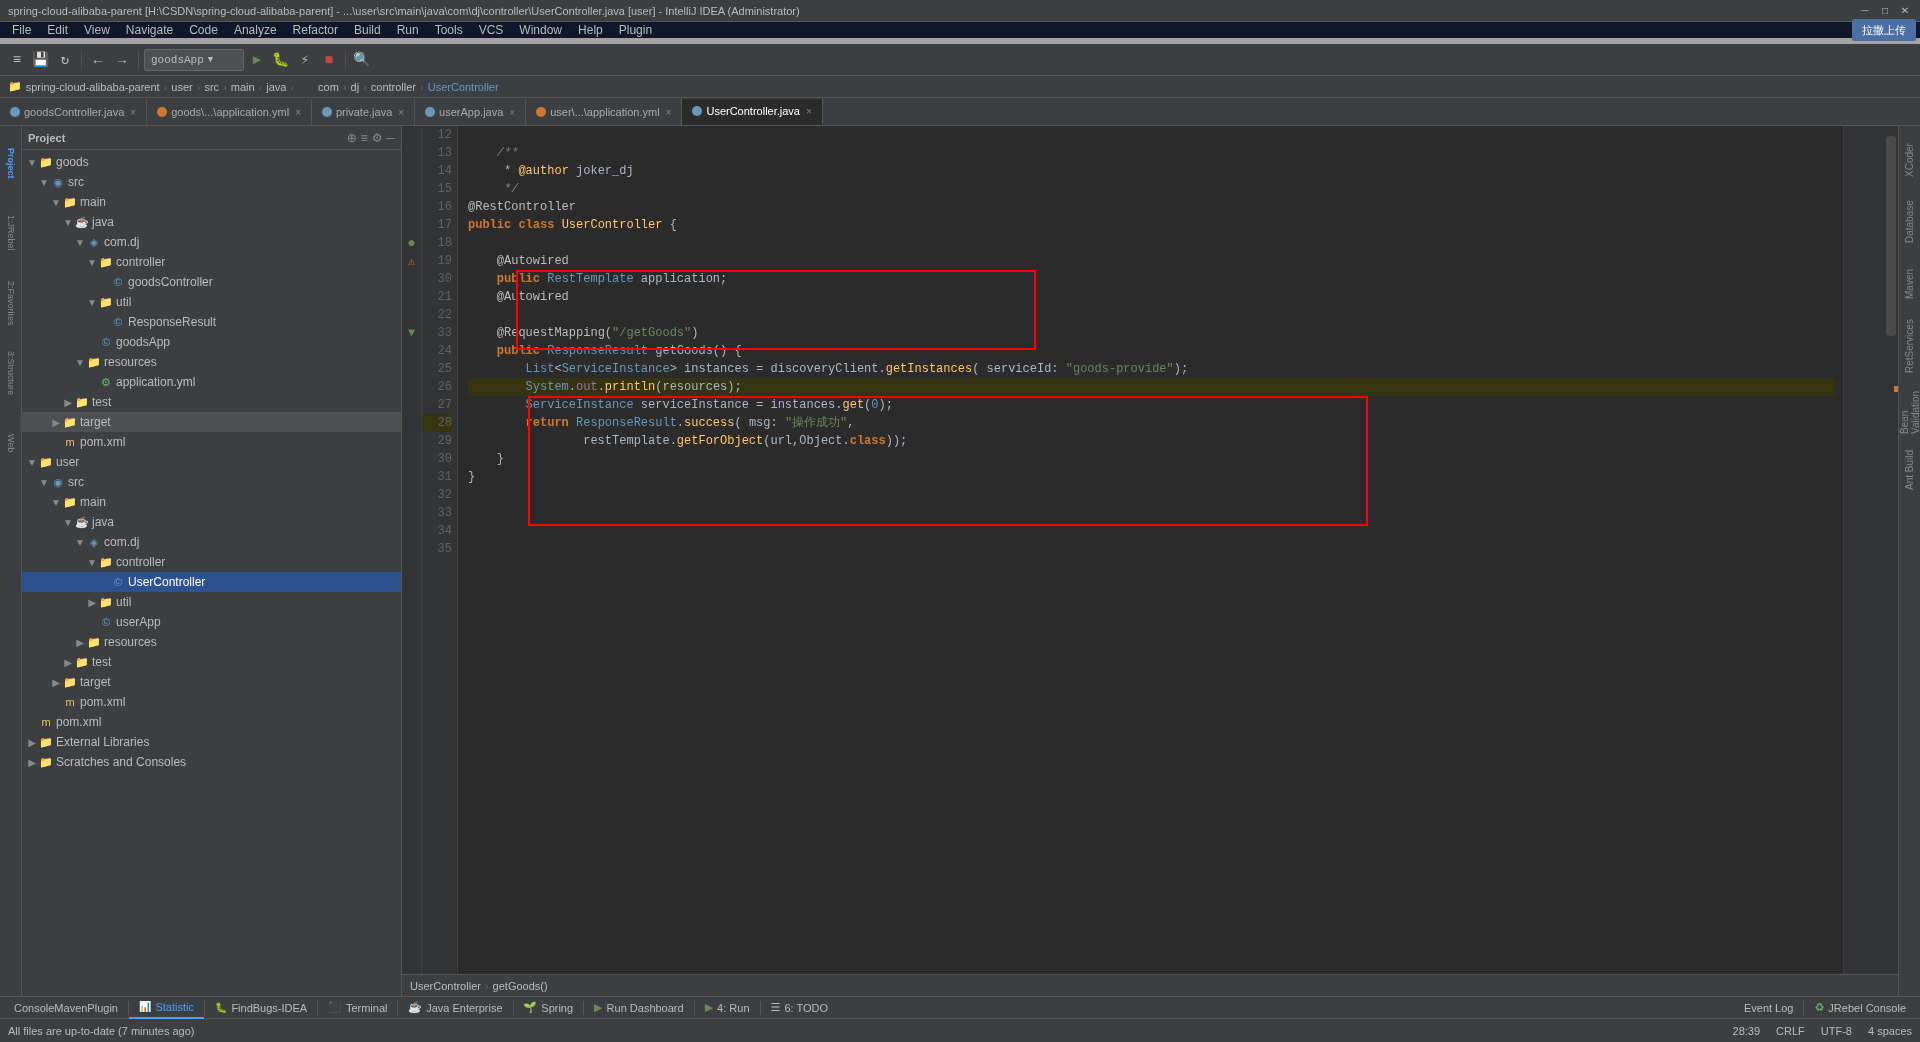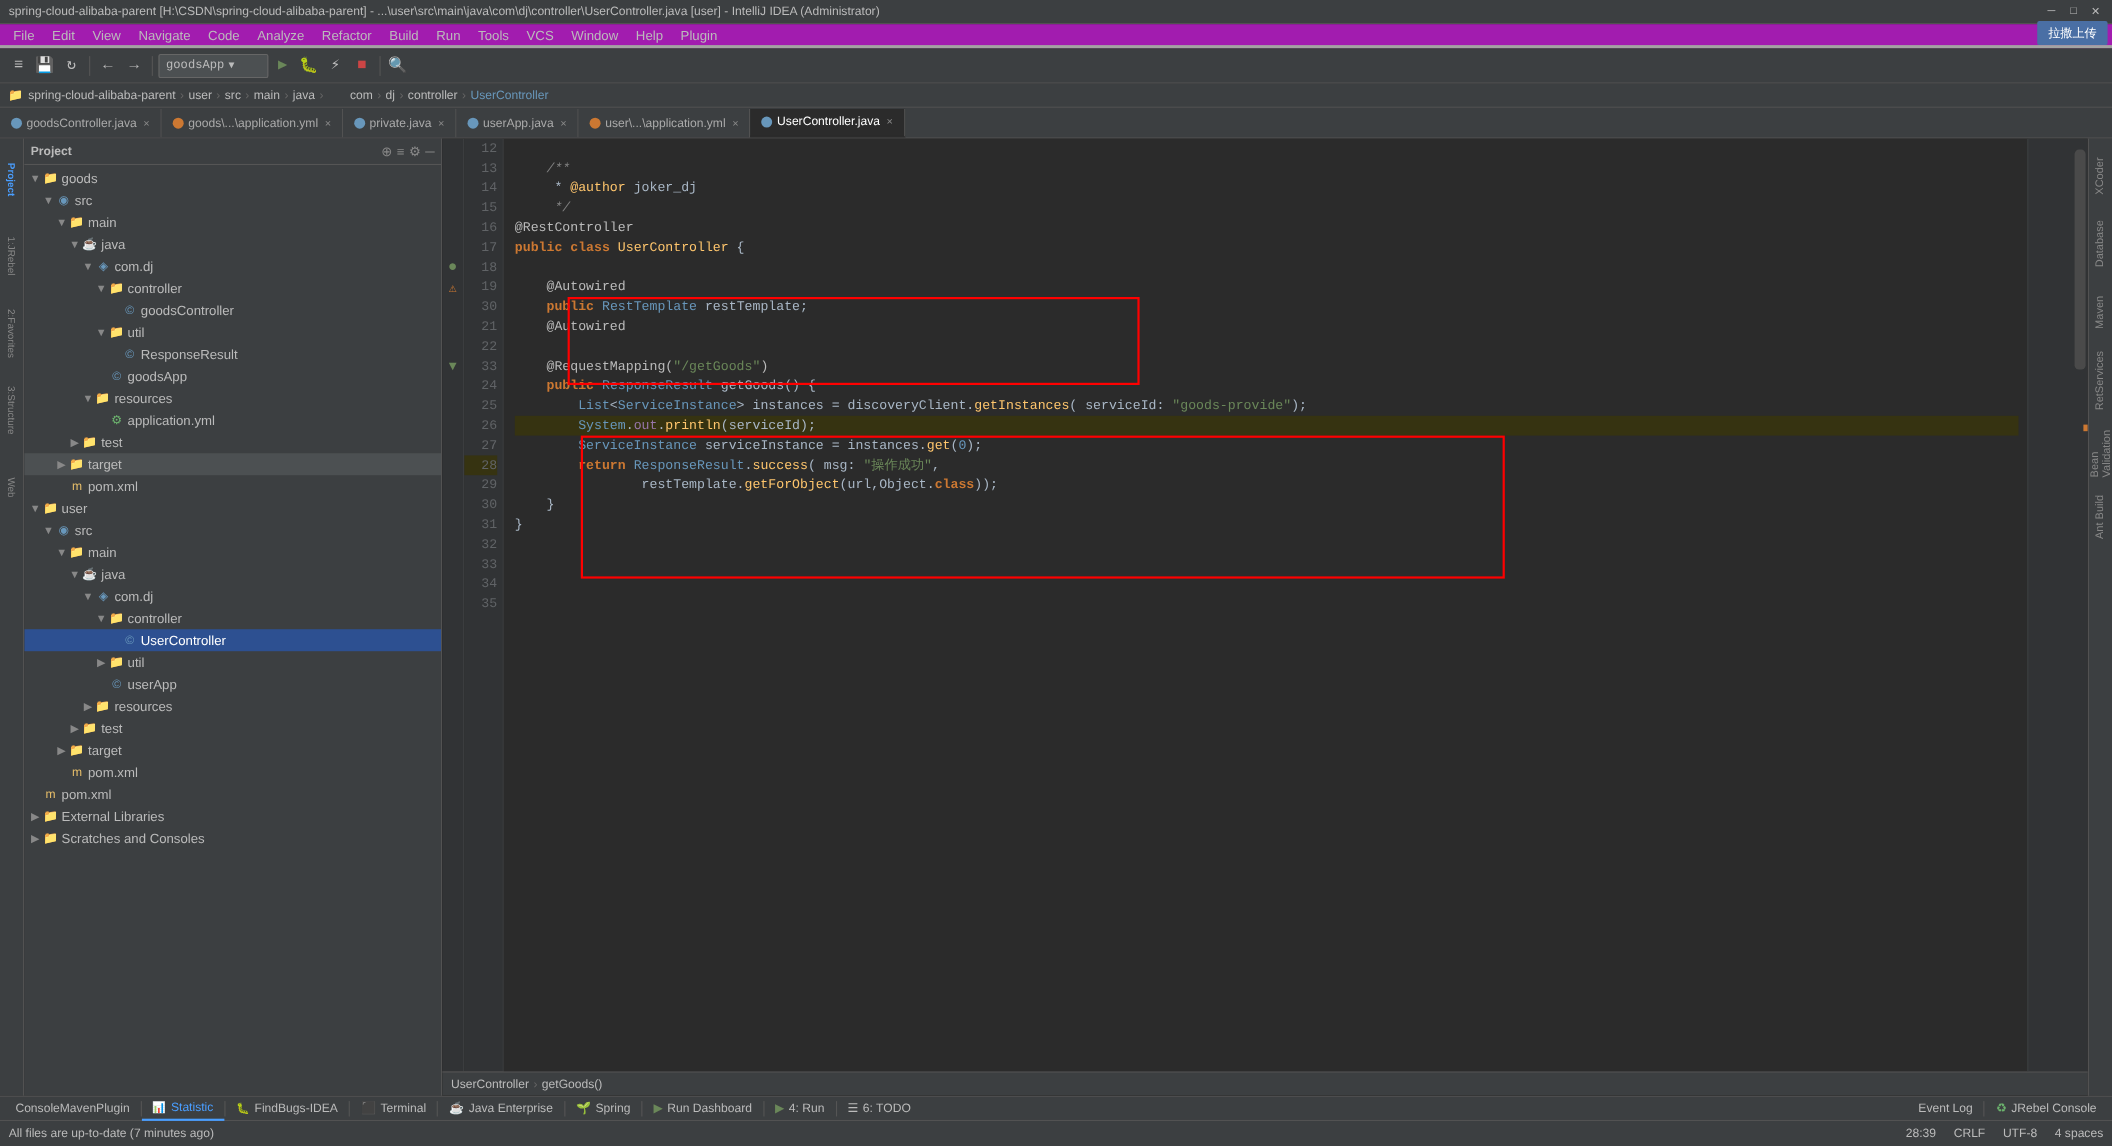--- a/index.html
+++ b/index.html
@@ -4,21 +4,21 @@
   <style>
     * { margin: 0; padding: 0; box-sizing: border-box; }
     body { font-family: 'Consolas', 'Courier New', monospace; font-size: 12px; background: #2b2b2b; color: #a9b7c6; width: 1920px; height: 1042px; overflow: hidden; }
 
     
     #title-bar { background: #3c3f41; height: 22px; display: flex; align-items: center; padding: 0 8px; color: #bbbbbb; font-size: 11px; font-family: Arial, sans-serif; border-bottom: 1px solid #555; }
     #title-controls { display: flex; gap: 6px; margin-left: auto; }
     .title-btn { width: 14px; height: 14px; display: flex; align-items: center; justify-content: center; cursor: pointer; font-size: 10px; color: #bbb; }
 
     
-    #menu-bar { background: #a21caf; height: 22px; display: flex; align-items: flex-end; padding: 0 4px; border-bottom: 3px solid #a3a3a3; font-family: Arial, sans-serif; font-size: 12px; }
+    #menu-bar { background: #0f172a; height: 22px; display: flex; align-items: center; padding: 0 4px; border-bottom: 6px solid #a3a3a3; font-family: Arial, sans-serif; font-size: 12px; }
     .menu-item { padding: 2px 8px; color: #bbbbbb; cursor: pointer; }
 
     
     #toolbar { background: #3c3f41; height: 32px; display: flex; align-items: center; padding: 0 6px; border-bottom: 1px solid #555; gap: 2px; }
     .toolbar-btn { width: 22px; height: 22px; display: flex; align-items: center; justify-content: center; cursor: pointer; color: #bbbbbb; font-size: 14px; border-radius: 2px; }
     .toolbar-separator { width: 1px; height: 18px; background: #555; margin: 0 3px; }
     .toolbar-combo { background: #4c5052; border: 1px solid #666; color: #bbb; font-size: 11px; padding: 2px 6px; border-radius: 2px; height: 22px; min-width: 100px; display: flex; align-items: center; gap: 4px; }
     #remote-btn { background: #4a6fa5; color: white; padding: 2px 10px; border-radius: 2px; font-size: 11px; height: 22px; display: flex; align-items: center; margin-left: auto; cursor: pointer; }
 
     
@@ -449,27 +449,27 @@
         <div style="position:absolute;left:70px;top:270px;width:840px;height:130px;border:2px solid #ff0000;pointer-events:none;z-index:5;"></div>
 
         <pre class="cl"><span class="plain"> </span></pre>
         <pre class="cl"><span class="plain">    </span><span class="comment">/**</span></pre>
         <pre class="cl"><span class="plain">     * </span><span class="annot-val">@author</span><span class="plain"> joker_dj</span></pre>
         <pre class="cl"><span class="plain">     </span><span class="comment">*/</span></pre>
         <pre class="cl"><span class="annot">@RestController</span></pre>
         <pre class="cl"><span class="kw2">public class </span><span class="classname">UserController</span><span class="plain"> {</span></pre>
         <pre class="cl"><span class="plain"> </span></pre>
         <pre class="cl"><span class="plain">    </span><span class="annot">@Autowired</span></pre>
-        <pre class="cl"><span class="plain">    </span><span class="kw2">public </span><span class="type">RestTemplate</span><span class="plain"> restTemplate;</span></pre>
+        <pre class="cl"><span class="plain">    </span><span class="kw2">public </span><span class="type">RestTemplate</span><span class="plain"> application;</span></pre>
         <pre class="cl"><span class="plain">    </span><span class="annot">@Autowired</span></pre>
         <pre class="cl"><span class="plain"> </span></pre>
         <pre class="cl"><span class="plain">    </span><span class="annot">@RequestMapping(</span><span class="string">"/getGoods"</span><span class="annot">)</span></pre>
         <pre class="cl"><span class="plain">    </span><span class="kw2">public</span> <span class="type">ResponseResult</span><span class="plain"> getGoods() {</span></pre>
         <pre class="cl"><span class="plain">        </span><span class="type">List</span><span class="plain">&lt;</span><span class="type">ServiceInstance</span><span class="plain">&gt; instances = discoveryClient.</span><span class="method">getInstances</span><span class="plain">( serviceId: </span><span class="string2">"goods-provide"</span><span class="plain">);</span></pre>
-        <pre class="cl hl-yellow"><span class="plain">        </span><span class="type">System</span><span class="plain">.</span><span class="out-field">out</span><span class="plain">.</span><span class="method">println</span><span class="plain">(serviceId);</span></pre>
+        <pre class="cl hl-yellow"><span class="plain">        </span><span class="type">System</span><span class="plain">.</span><span class="out-field">out</span><span class="plain">.</span><span class="method">println</span><span class="plain">(resources);</span></pre>
         <pre class="cl"><span class="plain">        </span><span class="type">ServiceInstance</span><span class="plain"> serviceInstance = instances.</span><span class="method">get</span><span class="plain">(</span><span class="number">0</span><span class="plain">);</span></pre>
         <pre class="cl"><span class="plain">        </span><span class="kw2">return</span><span class="plain"> </span><span class="type">ResponseResult</span><span class="plain">.</span><span class="method">success</span><span class="plain">( msg: </span><span class="string2">"操作成功"</span><span class="plain">,</span></pre>
         <pre class="cl"><span class="plain">                restTemplate.</span><span class="method">getForObject</span><span class="plain">(url,Object.</span><span class="kw2">class</span><span class="plain">));</span></pre>
         <pre class="cl"><span class="plain">    }</span></pre>
         <pre class="cl"><span class="plain">}</span></pre>
         <pre class="cl"><span class="plain"> </span></pre>
       </div>
 
       <div style="width:55px;background:#313335;border-left:1px solid #3d3f41;position:relative;">
         <div style="position:absolute;top:10px;right:2px;width:10px;height:200px;background:#4a4a4a;border-radius:4px;"></div>

